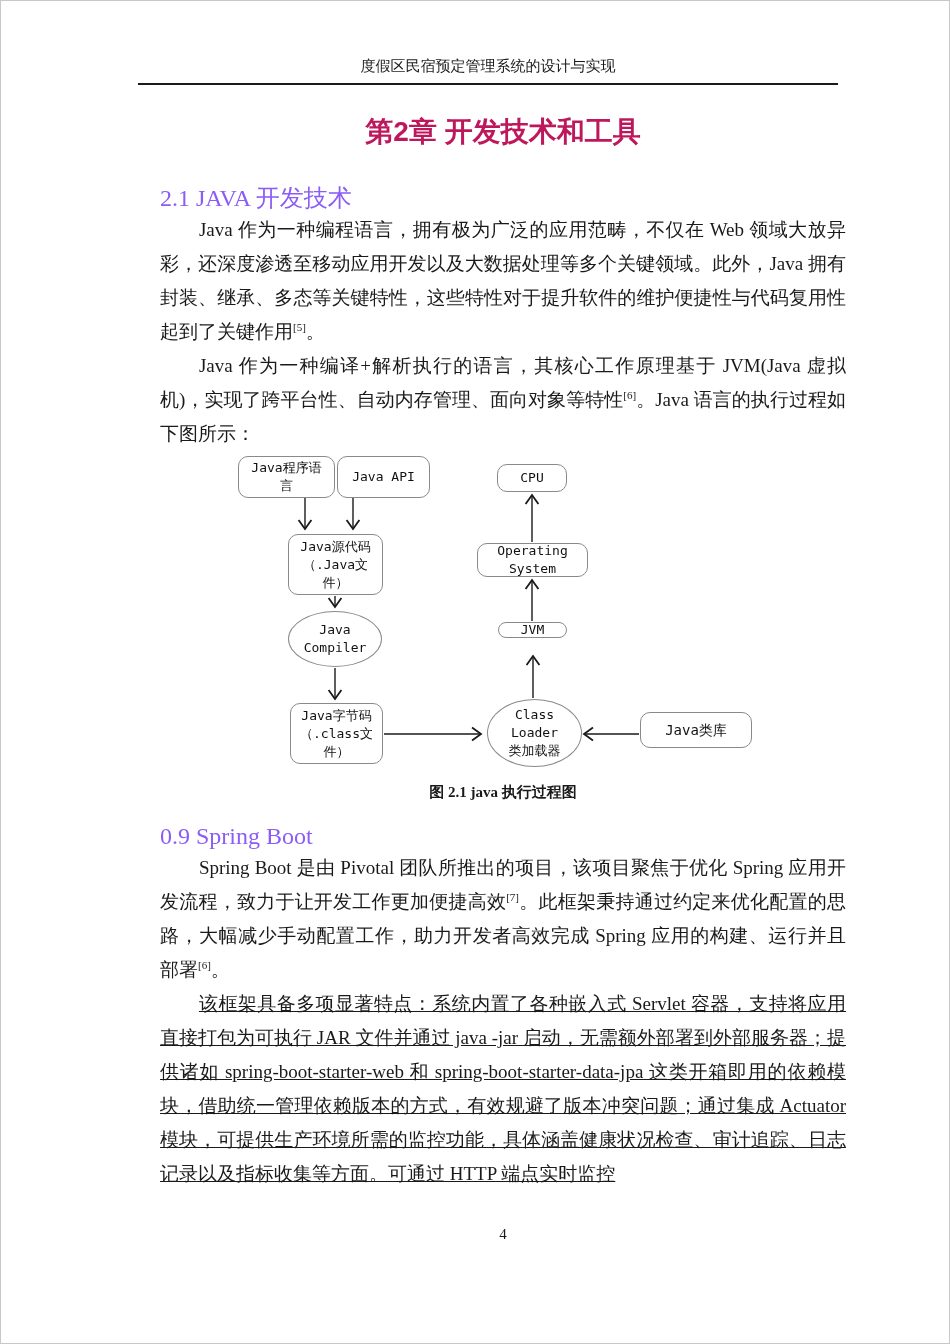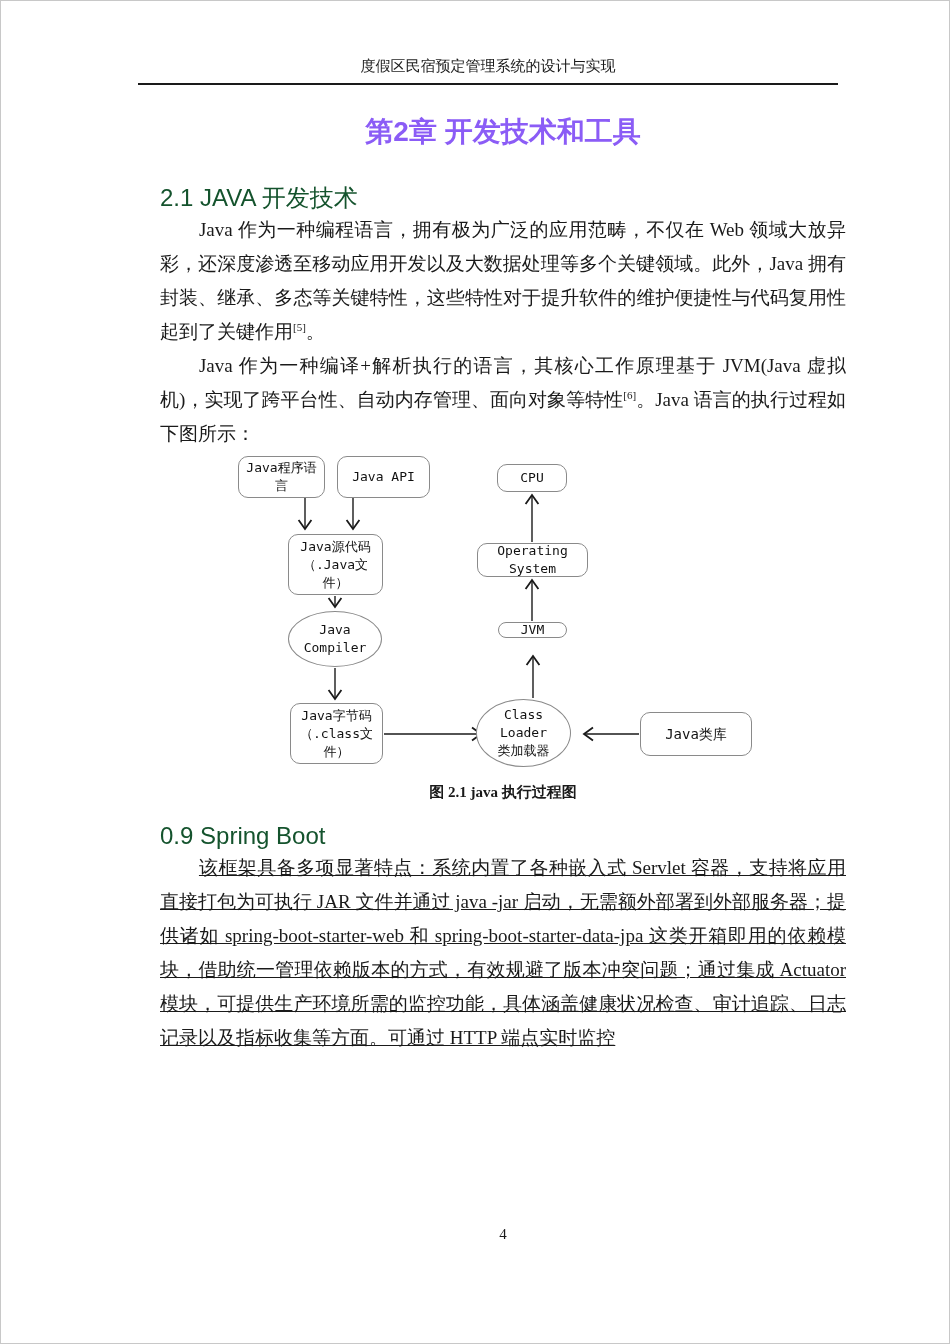--- a/index.html
+++ b/index.html
@@ -18,25 +18,25 @@
     position:absolute;top:56px;left:138px;width:700px;
     text-align:center;font-size:15px;line-height:20px;
     padding-bottom:7px;border-bottom:2px solid #1a1a1a;
   }
   
   .content{padding:0 104px 0 160px;}
   .chapter-title{
     margin:114px 0 18px 0;text-align:center;
     font-family:"Liberation Sans","DejaVu Sans",sans-serif;
     font-weight:bold;font-size:28px;line-height:36px;
-    color:#8b5cf6;
+    color:#be185d;
   }
   .section-heading{
-    font-family:Liberation Sans, sans-serif;
-    font-weight:500;font-size:24px;line-height:30px;color:#14532d;
+    font-family:Liberation Serif, serif;
+    font-weight:500;font-size:24px;line-height:30px;color:#8b5cf6;
     margin:0;
   }
   .h-21{margin-top:33px;}
   .h-22{margin-top:18px;}
   p.body-par{
     margin:0;font-size:19px;line-height:34px;
     text-align:justify;text-indent:2.05em;
   }
   .par-first{margin-top:14px;}
   .par-p3{margin-top:12px;}
@@ -48,30 +48,30 @@
   .node{
     position:absolute;box-sizing:border-box;
     display:flex;align-items:center;justify-content:center;
     border:1px solid #8a8a8a;background:#fff;
     font-family:"DejaVu Sans Mono","Liberation Mono",monospace;
     font-size:13px;line-height:18px;text-align:center;
     white-space:pre-line;color:#111;
   }
   .rrect{border-radius:10px;}
   .ellipse{border-radius:50%;}
-  .n-lang{left:78px;top:5px;width:87px;height:42px;}
+  .n-lang{left:78px;top:5px;width:97px;height:42px;}
   .n-api{left:177px;top:5px;width:93px;height:42px;}
   .n-source{left:128px;top:83px;width:95px;height:61px;}
   .n-compiler{left:128px;top:160px;width:94px;height:56px;}
   .n-bytecode{left:130px;top:252px;width:93px;height:61px;}
   .n-cpu{left:337px;top:13px;width:70px;height:28px;}
   .n-os{left:317px;top:92px;width:111px;height:34px;}
   .n-jvm{left:338px;top:171px;width:69px;height:16px;}
-  .n-classloader{left:316px;top:248px;width:95px;height:68px;}
-  .n-javalib{left:480px;top:261px;width:112px;height:44px;font-size:14px;}
+  .n-classloader{left:327px;top:248px;width:95px;height:68px;}
+  .n-javalib{left:480px;top:261px;width:112px;height:36px;font-size:14px;}
   .figure-caption{
     margin-top:2px;text-align:center;
     font-size:15px;font-weight:bold;line-height:22px;
   }
   .page-number{
     position:absolute;top:1226px;left:160px;width:686px;
     text-align:center;font-size:15px;
   }
 </style>
 </head>
@@ -130,19 +130,20 @@
       <div class="node ellipse n-classloader">Class
 Loader
 类加载器</div>
       <div class="node rrect n-javalib">Java类库</div>
     </div>
 
     <div class="figure-caption">图 2.1 java 执行过程图</div>
 
     <h2 class="section-heading h-22">0.9 Spring Boot</h2>
 
+    <p class="body-par par-p3">Spring Boot 是由 Pivotal 团队所推出的项目，该项目聚焦于优化 Spring 应用开发流程，致力于让开发工作更加便捷高效<sup>[7]</sup>。此框架秉持通过约定来优化配置的思路，大幅减少手动配置工作，助力开发者高效完成 Spring 应用的构建、运行并且部署<sup>[6]</sup>。</p>
     <p class="body-par par-p4">该框架具备多项显著特点：系统内置了各种嵌入式 Servlet 容器，支持将应用直接打包为可执行 JAR 文件并通过 java -jar 启动，无需额外部署到外部服务器；提供诸如 spring-boot-starter-web 和 spring-boot-starter-data-jpa 这类开箱即用的依赖模块，借助统一管理依赖版本的方式，有效规避了版本冲突问题；通过集成 Actuator 模块，可提供生产环境所需的监控功能，具体涵盖健康状况检查、审计追踪、日志记录以及指标收集等方面。可通过 HTTP 端点实时监控</p>
 
   </div>
 
   <div class="page-number">4</div>
 
 </div>
 
 </body></html>

